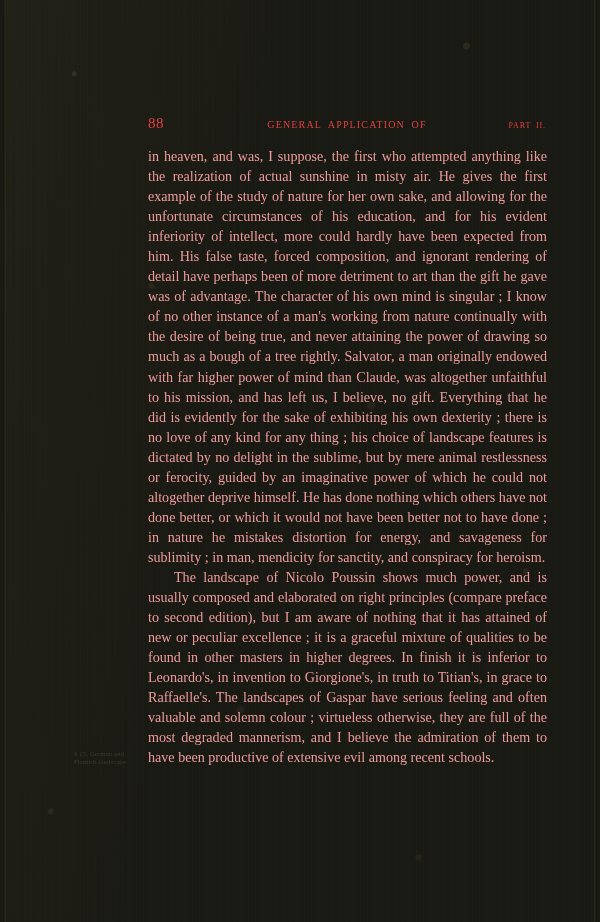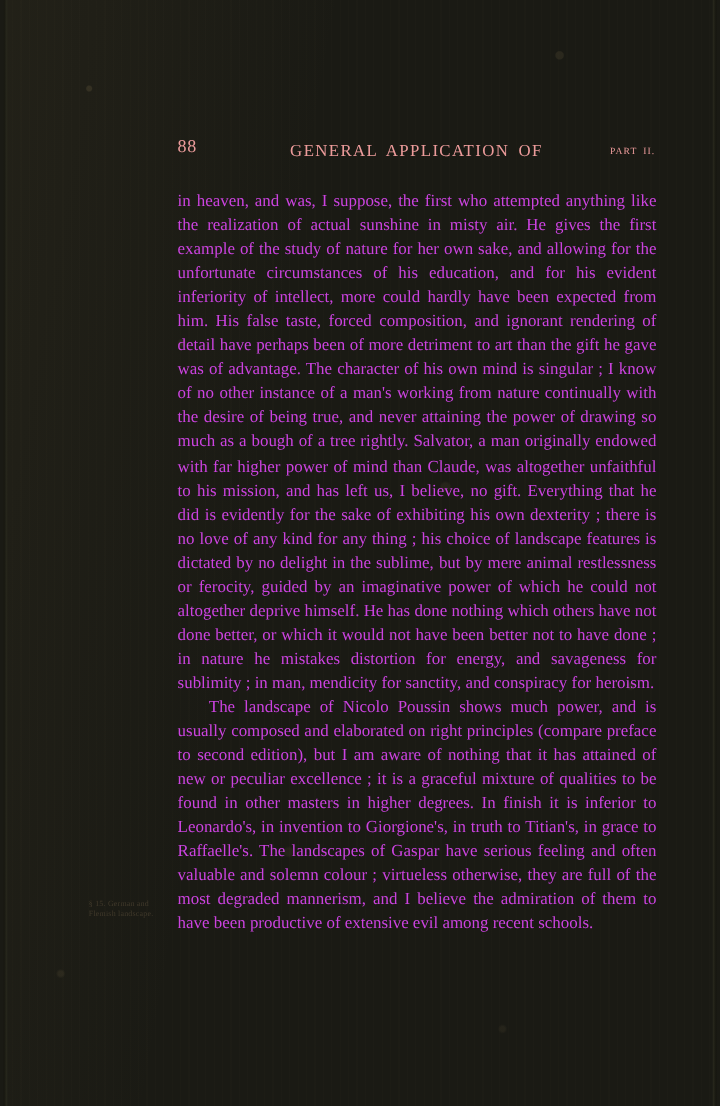--- a/index.html
+++ b/index.html
@@ -68,58 +68,58 @@
   .edge.left  { left: 0; }
   .edge.right { right: 0; background: linear-gradient(270deg, #14140e, #2a2a1e); }
 
   
   .running-head {
     position: absolute;
     left: 145px;
     top: 118px;
     width: 398px;
     height: 16px;
-    color: #fca5a5;
+    color: #ef4444;
     text-decoration: underline;
   }
   .folio {
     position: absolute;
     left: 0;
     top: -3px;
     font-size: 15px;
     letter-spacing: .5px;
   }
   .head-title {
     position: absolute;
     left: 0;
     right: 0;
     top: 1px;
     text-align: center;
-    font-size: 14px;
+    font-size: 10px;
     letter-spacing: 1.15px;
     text-transform: uppercase;
     word-spacing: 3px;
   }
   .part-label {
     position: absolute;
     right: 0;
     top: 3px;
     font-size: 8px;
     letter-spacing: .9px;
     text-transform: uppercase;
     word-spacing: 2px;
   }
 
   
   .textblock {
     position: absolute;
     left: 145px;
-    top: 158px;
+    top: 146px;
     width: 399px;
-    color: #d946ef;
+    color: #fca5a5;
   }
   .para {
     margin: 0;
     font-size: 14.1px;
     line-height: 20.05px;
     text-align: justify;
     text-justify: inter-word;
     text-indent: 26px;
     -webkit-font-smoothing: antialiased;
   }

